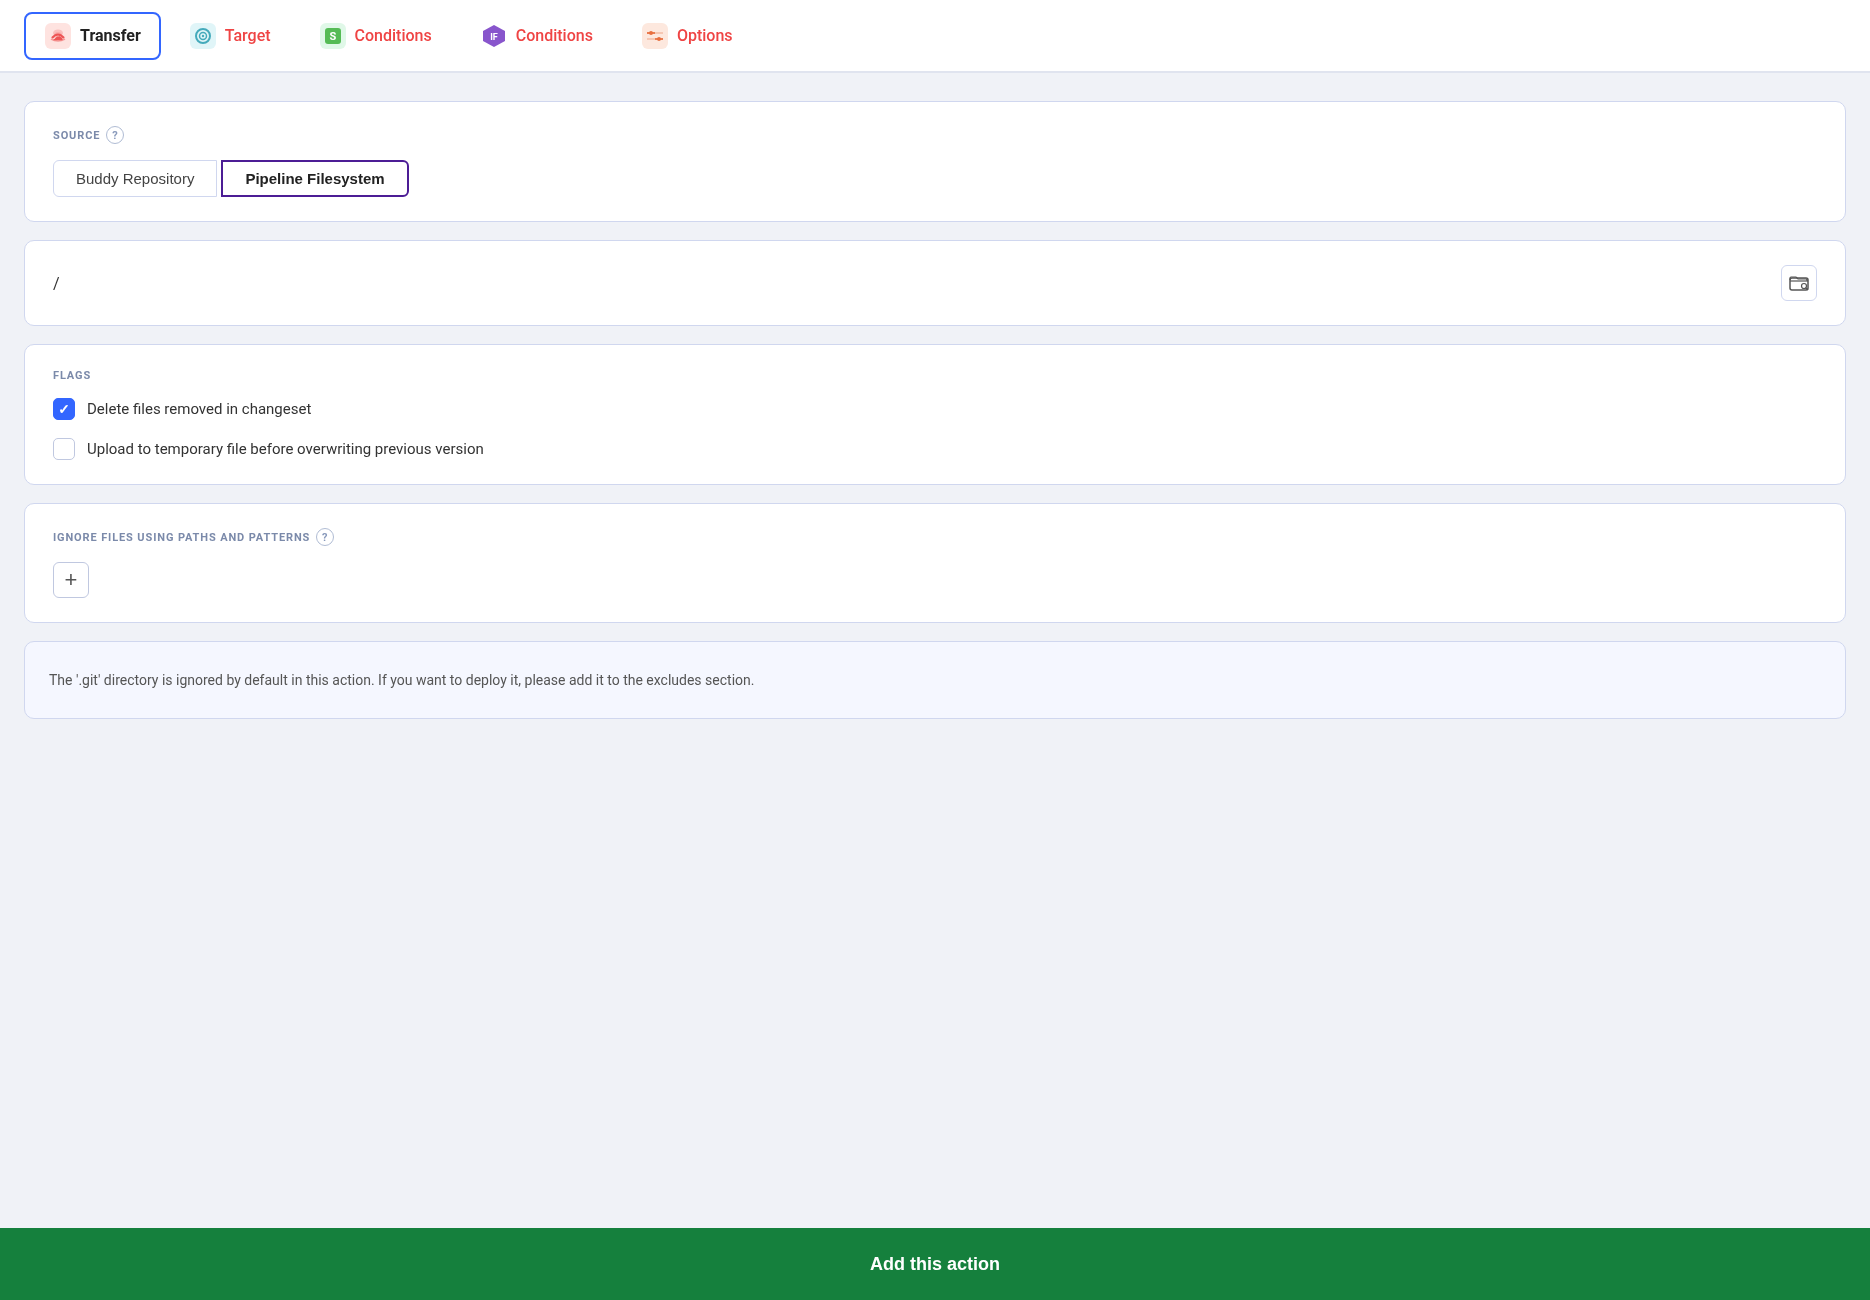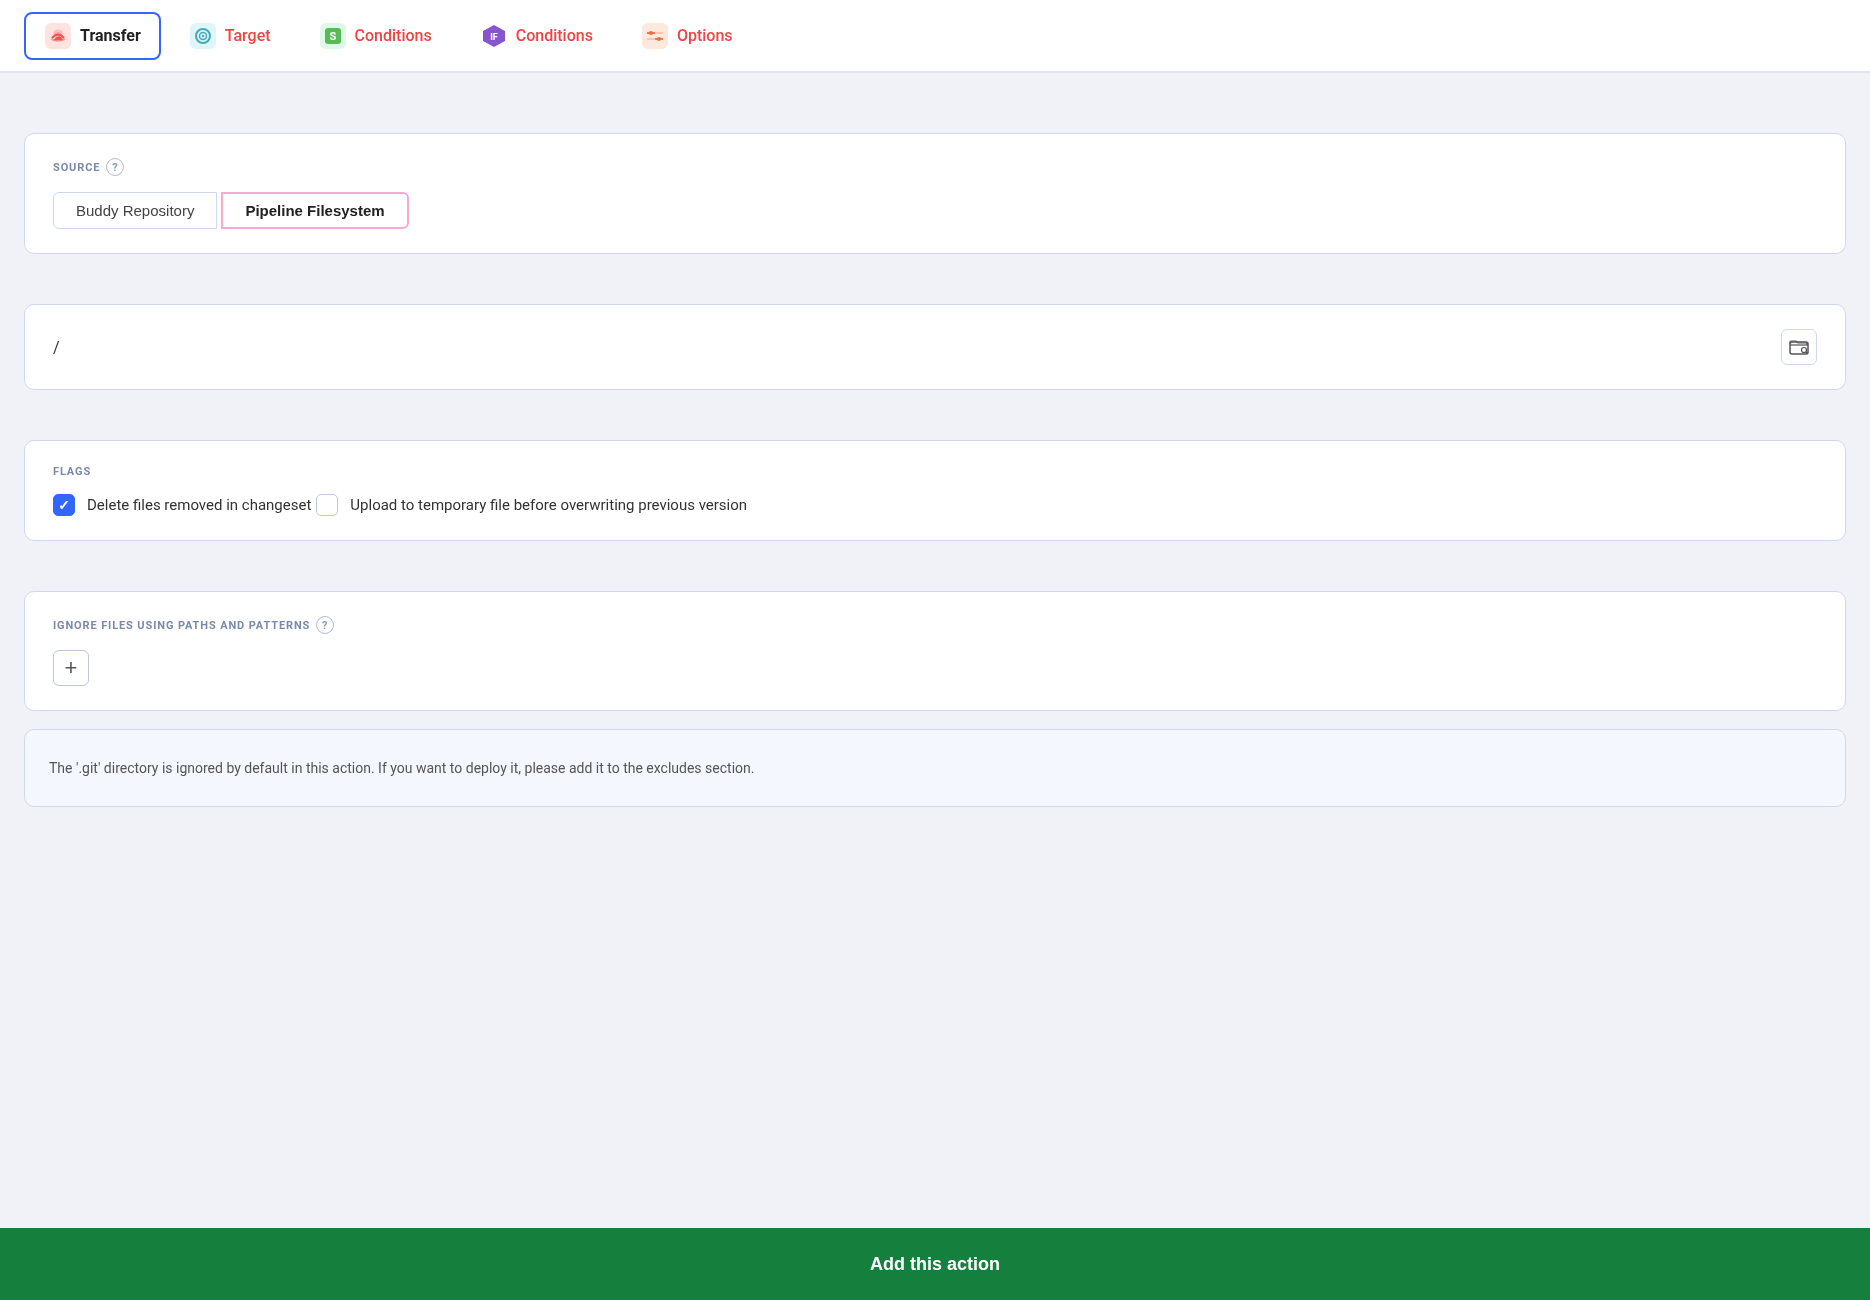--- a/index.html
+++ b/index.html
@@ -57,21 +57,20 @@
       flex-direction: column;
       gap: 18px;
     }
 
     
     .card {
       background: #fff;
       border: 1.5px solid #d0d7ef;
       border-radius: 10px;
       padding: 24px 28px;
-      margin-top: 32px;
     }
     .card-label {
       font-size: 11px;
       font-weight: 700;
       color: #7b8aaa;
       letter-spacing: 0.08em;
       text-transform: uppercase;
       display: flex;
       align-items: center;
       gap: 6px;
@@ -106,21 +105,21 @@
       cursor: pointer;
       border-radius: 0;
     }
     .source-btn:first-child {
       border-radius: 6px 0 0 6px;
     }
     .source-btn:last-child {
       border-radius: 0 6px 6px 0;
     }
     .source-btn.active {
-      border: 2px solid #f9a8d4;
+      border: 2px solid #4c1d95;
       color: #222;
       font-weight: 600;
       z-index: 1;
       position: relative;
     }
 
     
     .path-row {
       display: flex;
       align-items: center;
@@ -140,22 +139,22 @@
       border-radius: 6px;
       border: 1.5px solid #d0d7ef;
       background: #fff;
       color: #555;
       font-size: 18px;
     }
 
     
     .flags-list {
       display: flex;
-      flex-direction: row;
-      gap: 5px;
+      flex-direction: column;
+      gap: 18px;
     }
     .flag-item {
       display: flex;
       align-items: center;
       gap: 12px;
       font-size: 15px;
       color: #333;
       cursor: pointer;
     }
     .checkbox {

